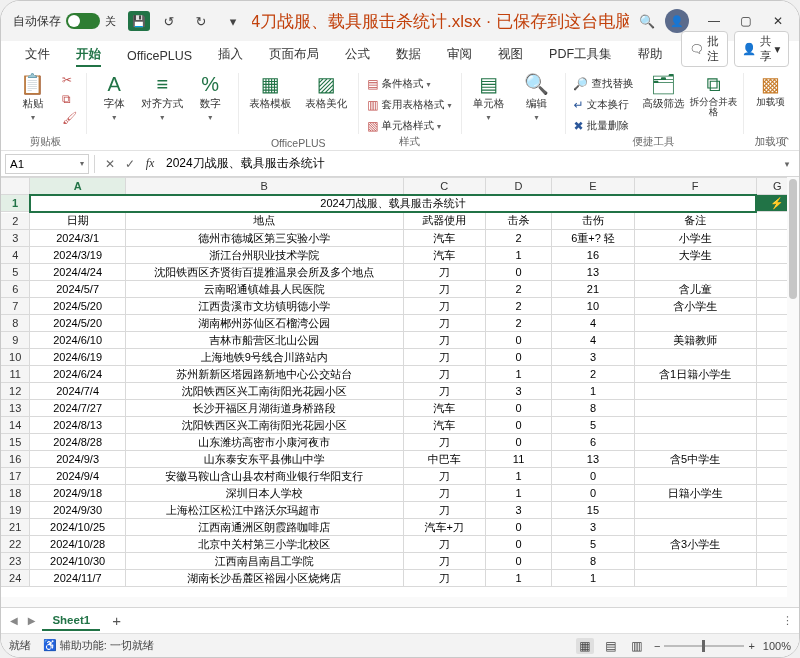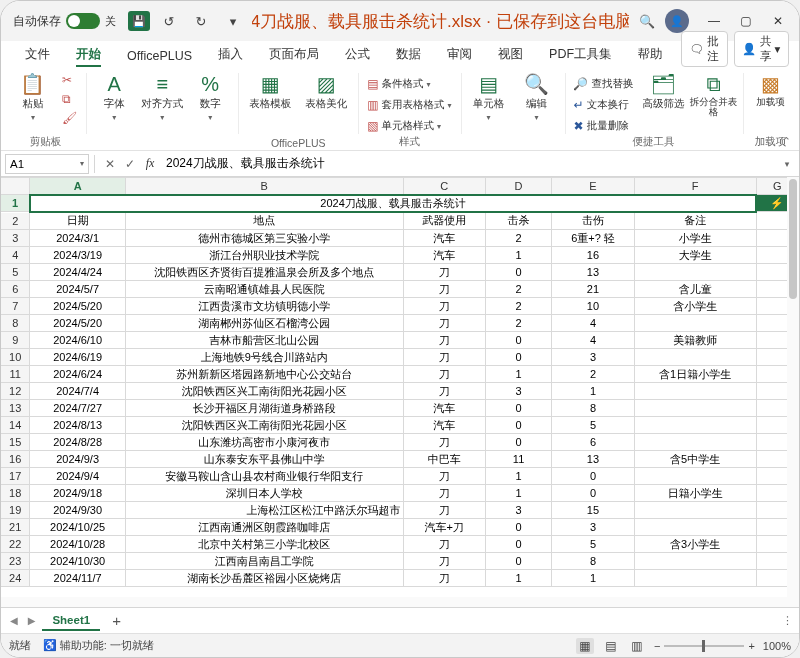--- a/index.html
+++ b/index.html
@@ -604,21 +604,21 @@
             <td class="c-place" style="text-align: center;">深圳日本人学校</td>
             <td class="c-weapon">刀</td>
             <td class="c-kill">1</td>
             <td class="c-injure">0</td>
             <td class="c-note">日籍小学生</td>
             <td class="c-g"></td>
           </tr>
           <tr>
             <td class="rowhdr">19</td>
             <td class="c-date">2024/9/30</td>
-            <td class="c-place" style="text-align: right; padding-left: 40px;">上海松江区松江中路沃尔玛超市</td>
+            <td class="c-place" style="text-align: left; padding-left: 40px;">上海松江区松江中路沃尔玛超市</td>
             <td class="c-weapon">刀</td>
             <td class="c-kill">3</td>
             <td class="c-injure">15</td>
             <td class="c-note"></td>
             <td class="c-g"></td>
           </tr>
           <tr>
             <td class="rowhdr">21</td>
             <td class="c-date">2024/10/25</td>
             <td class="c-place" style="text-align: center;">江西南通洲区朗霞路咖啡店</td>

